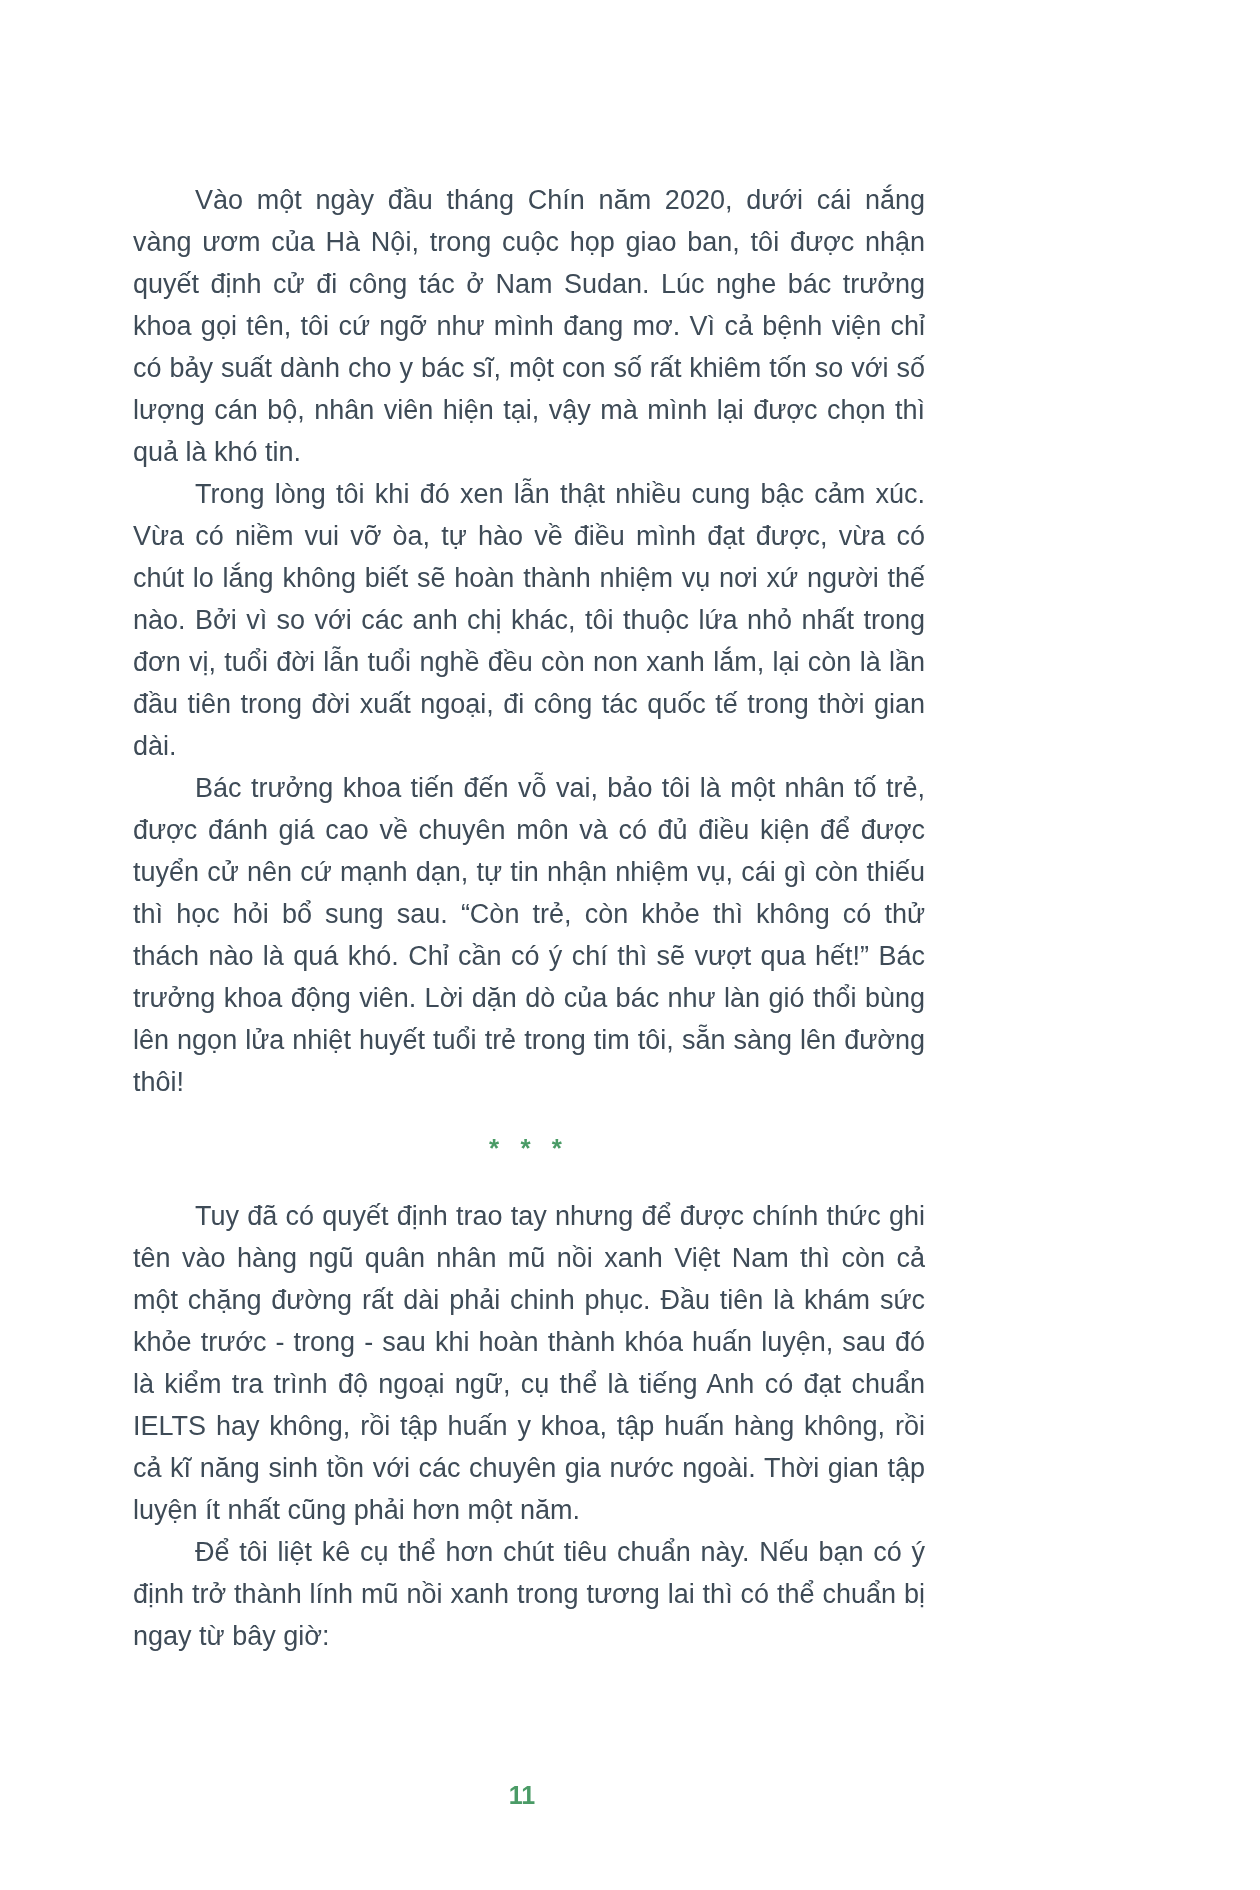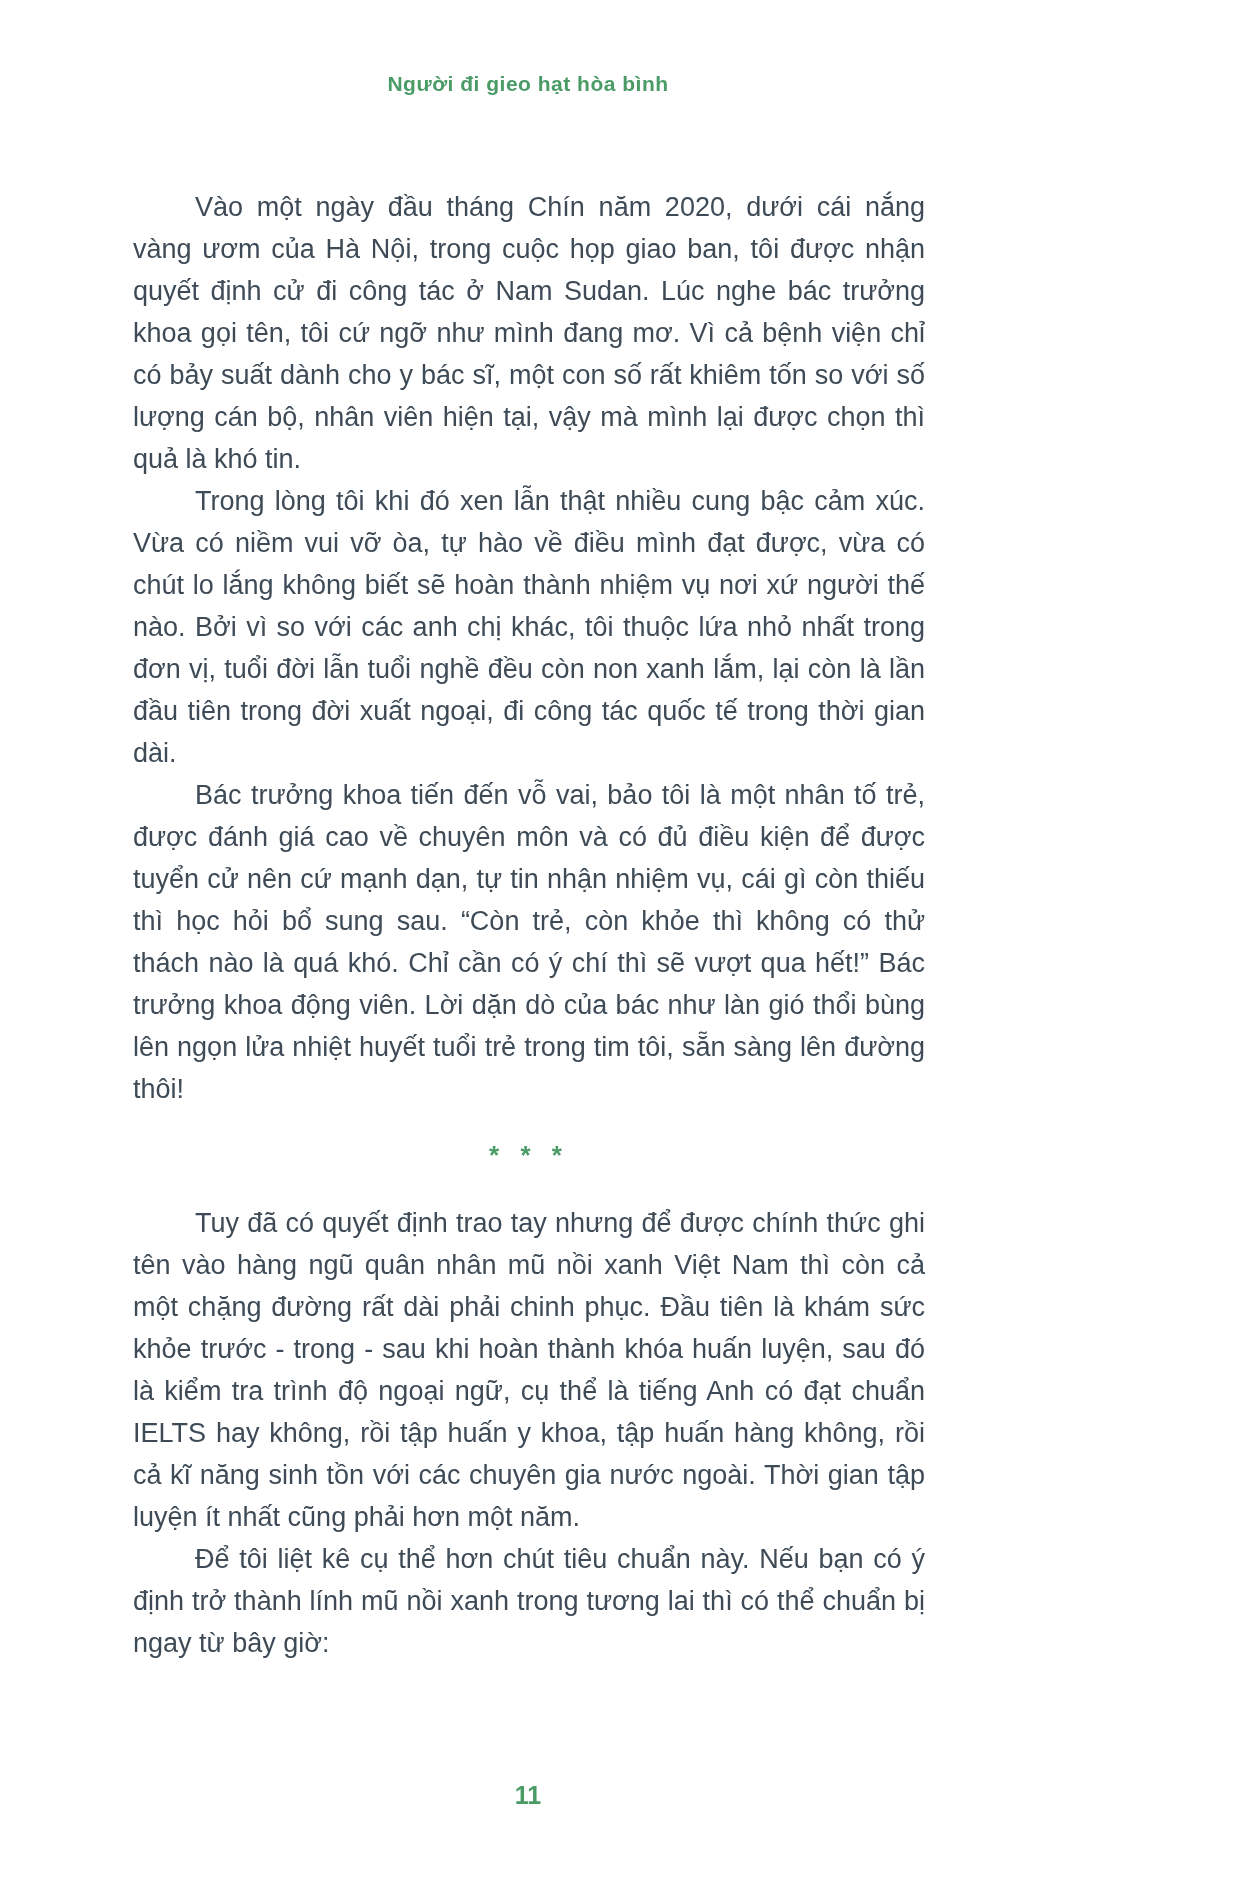--- a/index.html
+++ b/index.html
@@ -21,21 +21,21 @@
     left: 133px;
     width: 790px;
     text-align: center;
     font-size: 21px;
     font-weight: 700;
     letter-spacing: 0.5px;
     color: #4a9b66;
   }
   .content {
     position: absolute;
-    top: 186px;
+    top: 179px;
     left: 133px;
     width: 792px;
     color: #3e4b57;
     font-size: 27px;
     line-height: 42px;
     text-align: justify;
   }
   .content p {
     margin: 0;
     text-indent: 62px;
@@ -45,34 +45,33 @@
     text-indent: 0 !important;
     color: #4a9b66;
     font-size: 26px;
     font-weight: 700;
     letter-spacing: 7px;
     margin: 24px 0 26px 0;
   }
   .page-number {
     position: absolute;
     bottom: 80px;
-    left: 133px;
+    left: 127px;
     width: 790px;
     text-align: center;
     font-size: 25px;
     font-weight: 700;
     color: #4a9b66;
   }
 </style>
 </head>
 <body>
 
 <div class="page">
 
-  <div class="running-header">Người đi gieo hạt hòa bình</div>
 
   <div class="content">
     <p>Vào một ngày đầu tháng Chín năm 2020, dưới cái nắng vàng ươm của Hà Nội, trong cuộc họp giao ban, tôi được nhận quyết định cử đi công tác ở Nam Sudan. Lúc nghe bác trưởng khoa gọi tên, tôi cứ ngỡ như mình đang mơ. Vì cả bệnh viện chỉ có bảy suất dành cho y bác sĩ, một con số rất khiêm tốn so với số lượng cán bộ, nhân viên hiện tại, vậy mà mình lại được chọn thì quả là khó tin.</p>
     <p>Trong lòng tôi khi đó xen lẫn thật nhiều cung bậc cảm xúc. Vừa có niềm vui vỡ òa, tự hào về điều mình đạt được, vừa có chút lo lắng không biết sẽ hoàn thành nhiệm vụ nơi xứ người thế nào. Bởi vì so với các anh chị khác, tôi thuộc lứa nhỏ nhất trong đơn vị, tuổi đời lẫn tuổi nghề đều còn non xanh lắm, lại còn là lần đầu tiên trong đời xuất ngoại, đi công tác quốc tế trong thời gian dài.</p>
     <p>Bác trưởng khoa tiến đến vỗ vai, bảo tôi là một nhân tố trẻ, được đánh giá cao về chuyên môn và có đủ điều kiện để được tuyển cử nên cứ mạnh dạn, tự tin nhận nhiệm vụ, cái gì còn thiếu thì học hỏi bổ sung sau. “Còn trẻ, còn khỏe thì không có thử thách nào là quá khó. Chỉ cần có ý chí thì sẽ vượt qua hết!” Bác trưởng khoa động viên. Lời dặn dò của bác như làn gió thổi bùng lên ngọn lửa nhiệt huyết tuổi trẻ trong tim tôi, sẵn sàng lên đường thôi!</p>
 
     <div class="separator">* * *</div>
 
     <p>Tuy đã có quyết định trao tay nhưng để được chính thức ghi tên vào hàng ngũ quân nhân mũ nồi xanh Việt Nam thì còn cả một chặng đường rất dài phải chinh phục. Đầu tiên là khám sức khỏe trước - trong - sau khi hoàn thành khóa huấn luyện, sau đó là kiểm tra trình độ ngoại ngữ, cụ thể là tiếng Anh có đạt chuẩn IELTS hay không, rồi tập huấn y khoa, tập huấn hàng không, rồi cả kĩ năng sinh tồn với các chuyên gia nước ngoài. Thời gian tập luyện ít nhất cũng phải hơn một năm.</p>
     <p>Để tôi liệt kê cụ thể hơn chút tiêu chuẩn này. Nếu bạn có ý định trở thành lính mũ nồi xanh trong tương lai thì có thể chuẩn bị ngay từ bây giờ:</p>

